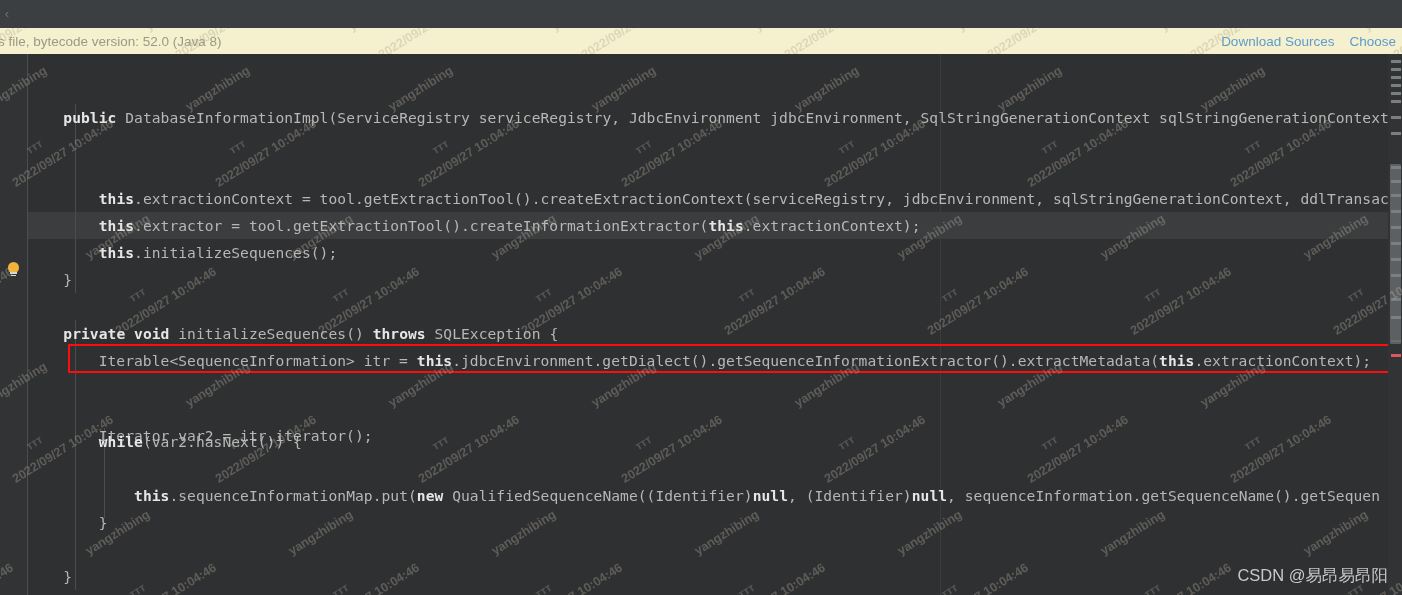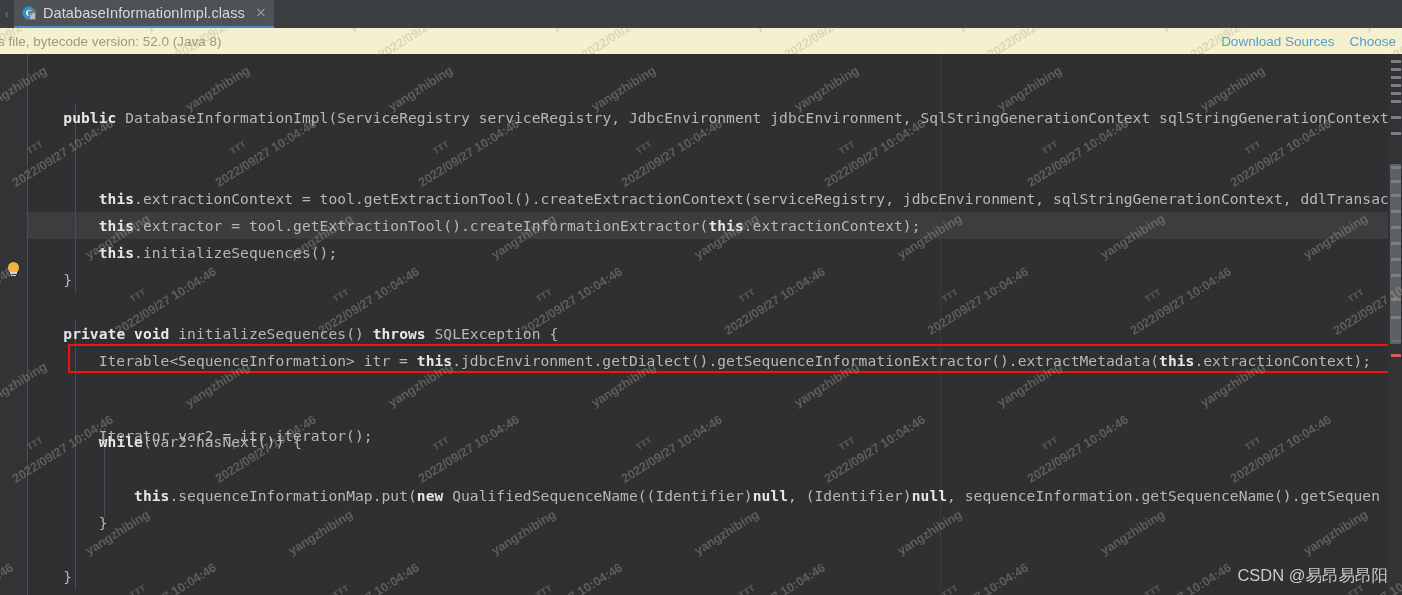--- a/index.html
+++ b/index.html
@@ -189,29 +189,20 @@
     white-space:nowrap;
   }
 </style>
 </head>
 <body>
 
 <div id="app">
 
   <div class="tabbar">
     <div class="tab-left-arrow">‹</div>
-    <div class="tab" id="tab0">
-      <span class="tab-icon">
-        <span class="circ"></span>
-        <span class="cletter">C</span>
-        <span class="lock"></span>
-      </span>
-      <span class="tab-title">DatabaseInformationImpl.class</span>
-      <span class="tab-close">×</span>
-    </div>
   </div>
 
   <div class="notifbar">
     <div class="notif-text">s file, bytecode version: 52.0 (Java 8)</div>
     <div class="notif-actions">
       <a class="notif-link">Download Sources</a>
       <a class="notif-link">Choose</a>
     </div>
     <div class="wm-layer-top" id="wmtop">
         <div class="wm-top" style="left: -60px; top: -6px;">yangzhibing</div>

